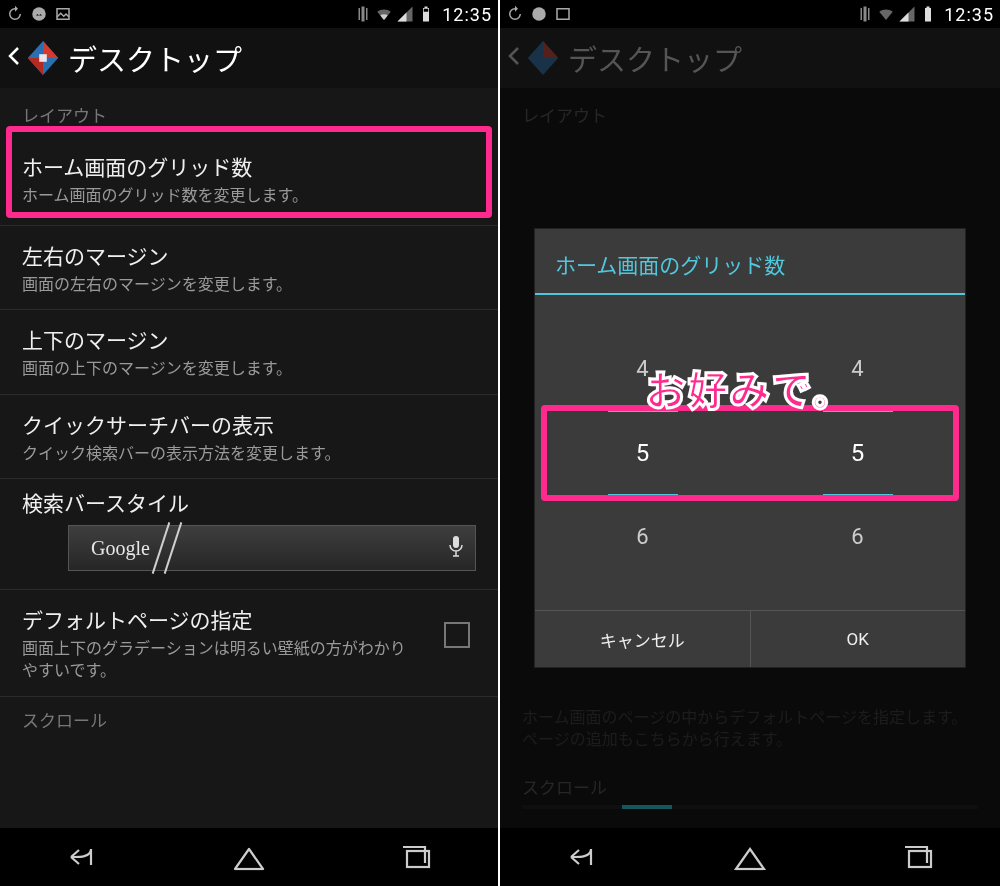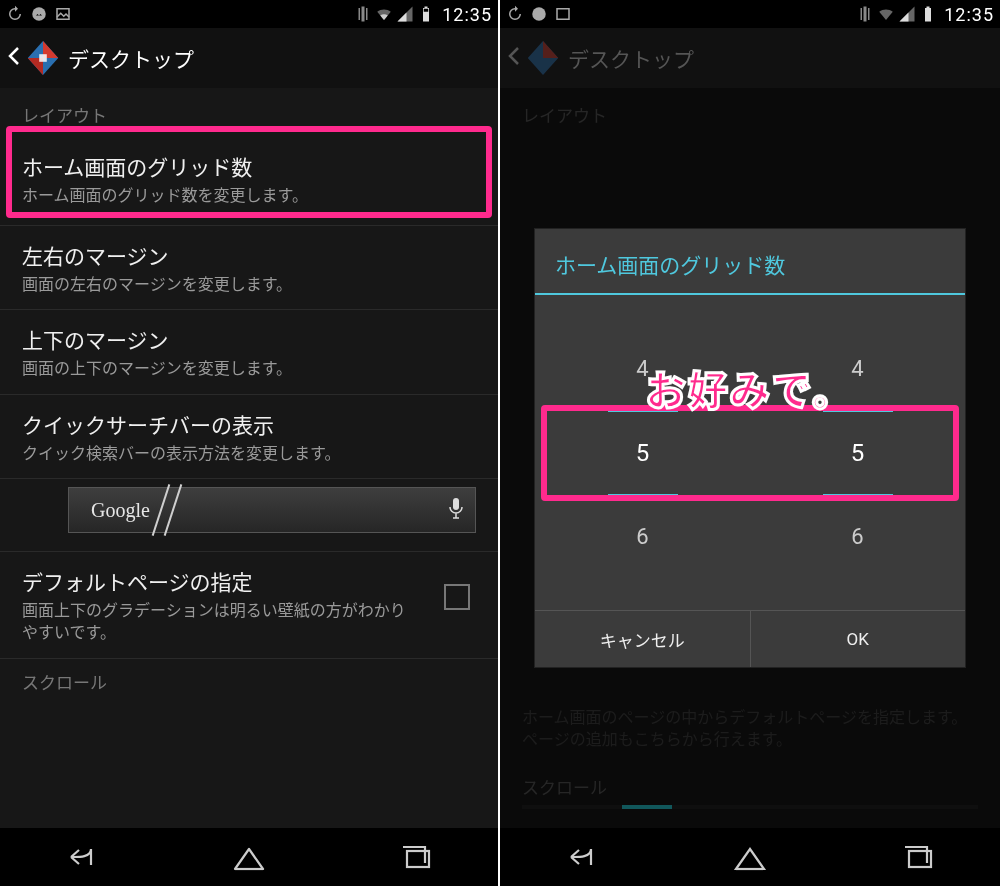--- a/index.html
+++ b/index.html
@@ -56,21 +56,21 @@
     color: #fff;
     width: 18px;
     text-align: center;
   }
   .nova-logo {
     width: 38px; height: 38px;
     margin: 0 6px 0 2px;
     position: relative;
   }
   .nova-logo svg { width: 38px; height: 38px; }
-  .ab-title { color: #fff; font-size: 21px; font-weight: 400;}
+  .ab-title { color: #fff; font-size: 29px; font-weight: 400;}
   .phone.dimmed .ab-title, .phone.dimmed .settings-list, .phone.dimmed .back-caret { color: #555; }
   .phone.dimmed .nova-logo { opacity: .35; }
   .phone.dimmed .section-header { color:#555; }
 
   
   .settings-list {
     flex: 1;
     background: #171717;
     overflow: hidden;
     position: relative;
@@ -332,20 +332,21 @@
         <div class="item-title">上下のマージン</div>
         <div class="item-sub">画面の上下のマージンを変更します。</div>
       </div>
 
       <div class="item">
         <div class="item-title">クイックサーチバーの表示</div>
         <div class="item-sub">クイック検索バーの表示方法を変更します。</div>
       </div>
 
       <div class="search-row">
+        <div class="item-title">検索バースタイル</div>
         <div class="search-box">
           <span class="glabel">Google</span>
           <span class="gsep"></span>
           <span class="mic">
             <svg width="14" height="22" viewBox="0 0 14 22" fill="#ddd">
                 <rect x="4" y="1" width="6" height="12" rx="3"></rect>
                 <path d="M1 10a6 6 0 0 0 12 0M7 16v5M4 21h6" stroke="#ddd" stroke-width="1.5" fill="none"></path>
               </svg>
           </span>
         </div>

